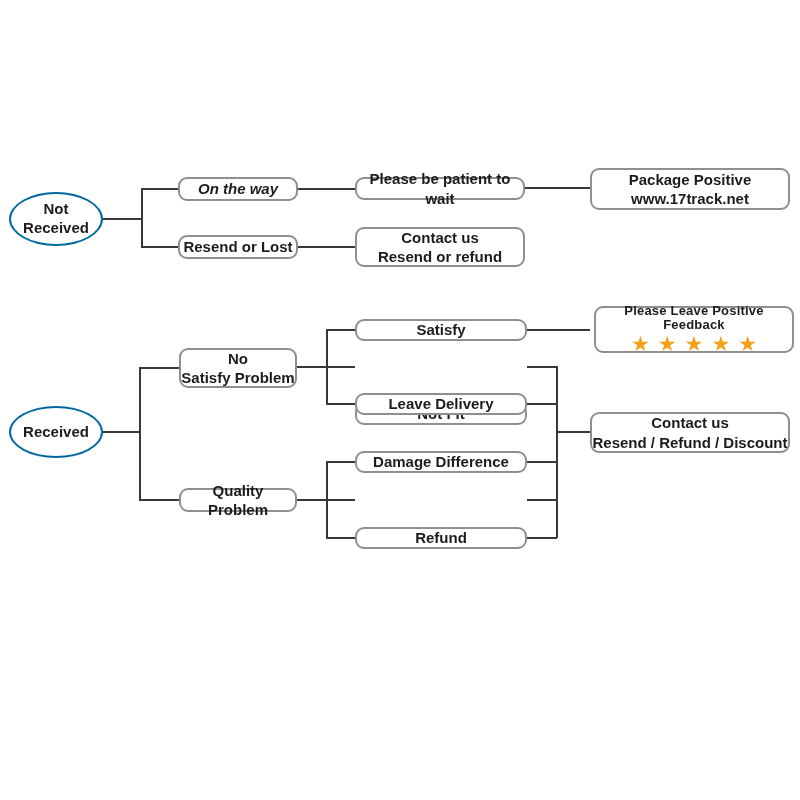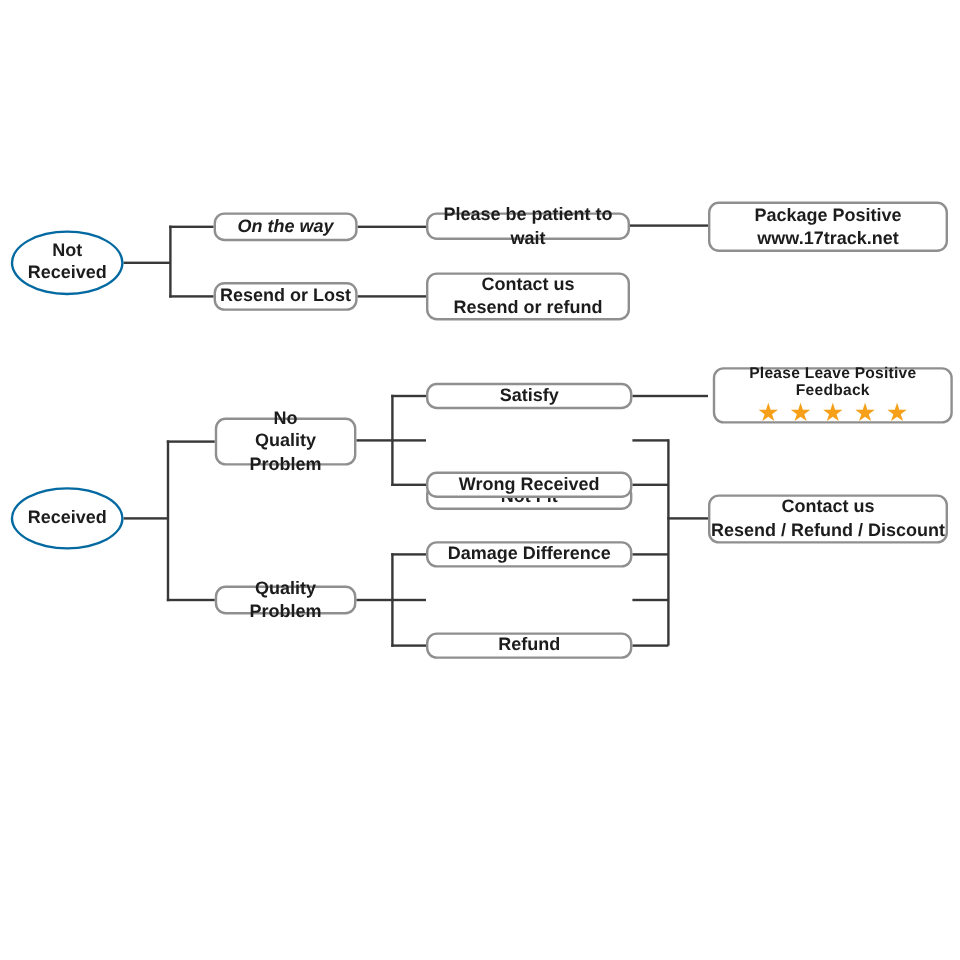--- a/index.html
+++ b/index.html
@@ -94,29 +94,29 @@
   <div class="line" style="left:141px; top:188px; width:2px; height:60px;"></div>
   <div class="line" style="left:141px; top:188px; width:37px; height:2px;"></div>
   <div class="line" style="left:141px; top:246px; width:37px; height:2px;"></div>
   <div class="line" style="left:298px; top:188px; width:57px; height:2px;"></div>
   <div class="line" style="left:525px; top:187px; width:65px; height:2px;"></div>
   <div class="line" style="left:298px; top:246px; width:57px; height:2px;"></div>
 
   <div class="ellipse" style="left:9px; top:406px; width:94px; height:52px;">Received</div>
 
   <div class="node big-box" style="left:179px; top:348px; width:118px; height:40px;">No
-Quality Problem</div>
+Satisfy Problem</div>
 
   <div class="node" style="left:179px; top:488px; width:118px; height:24px;">Quality Problem</div>
 
   <div class="node" style="left:355px; top:319px; width:172px; height:22px;">Satisfy</div>
 
   <div class="node" style="left:355px; top:356px; width:172px; height:22px;margin-top:47px;">Not Fit</div>
 
-  <div class="node" style="left:355px; top:393px; width:172px; height:22px;">Wrong Received</div>
+  <div class="node" style="left:355px; top:393px; width:172px; height:22px;">Leave Delivery</div>
 
   <div class="node" style="left:355px; top:451px; width:172px; height:22px;">Damage Difference</div>
 
 
   <div class="node" style="left:355px; top:527px; width:172px; height:22px;">Refund</div>
 
   <div class="node feedback" style="left:562px; top:306px; width:200px; height:47px;margin-left:32px;">
     <div class="feedback-title">Please Leave Positive Feedback</div>
     <div class="stars">★★★★★</div>
   </div>

